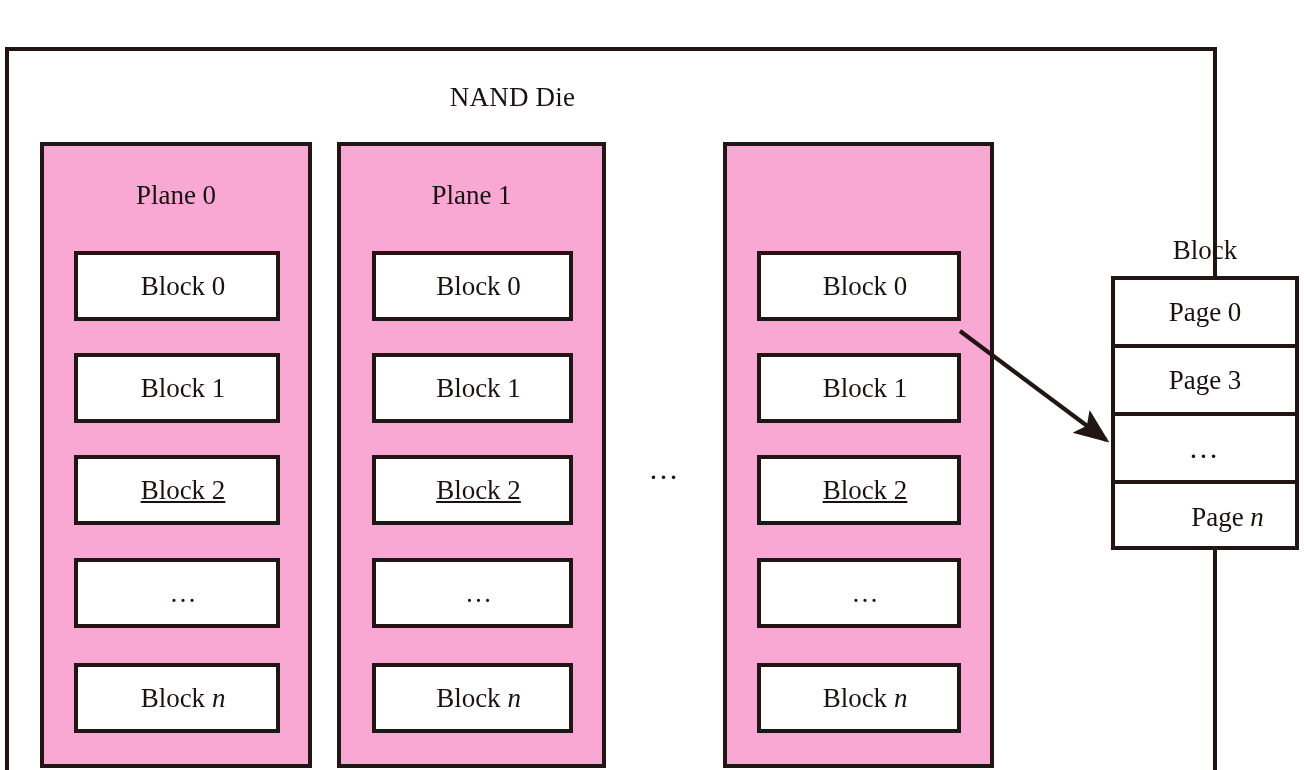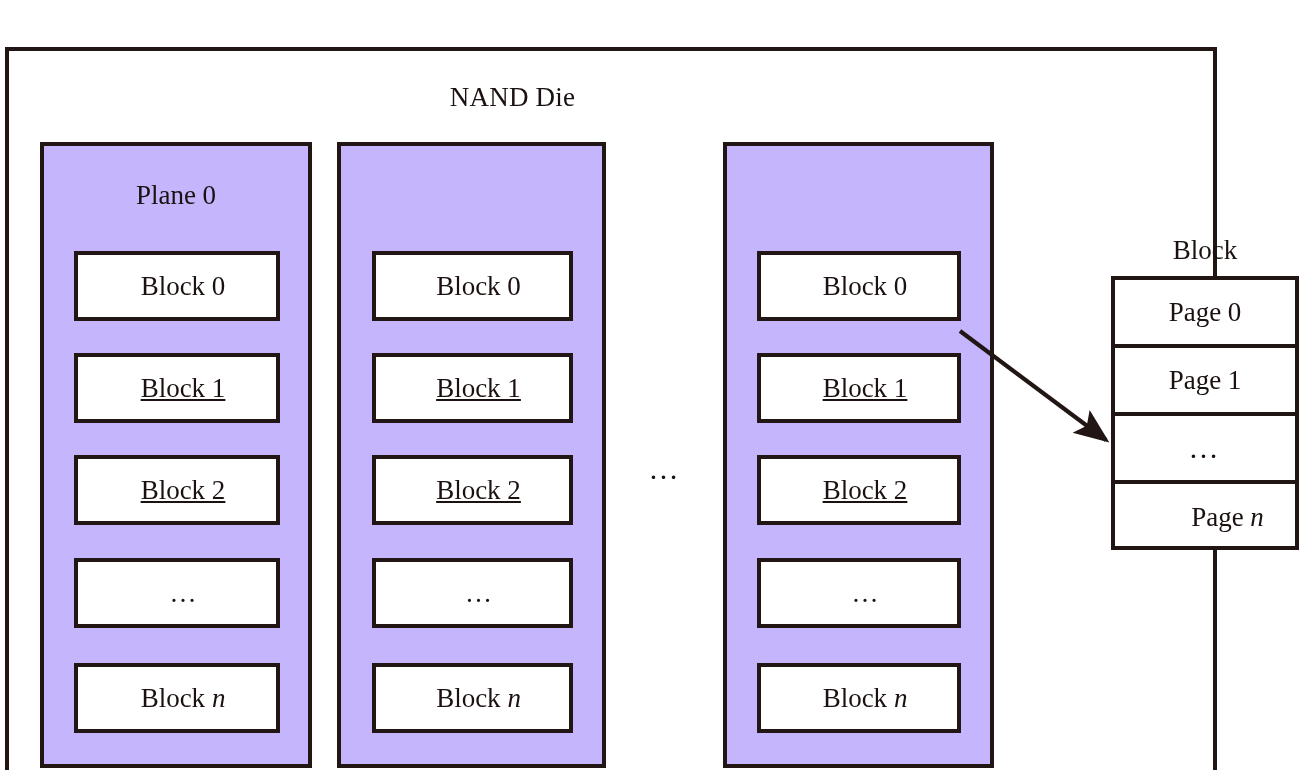--- a/index.html
+++ b/index.html
@@ -40,21 +40,21 @@
     letter-spacing: 0.2px;
   }
 
   
   .plane-box {
     position: absolute;
     top: 91px;
     height: 626px;
     border: 4px solid #211613;
     box-sizing: border-box;
-    background: #c4b5fd;
+    background: #f9a8d4;
   }
   .plane-0 { left: 31px;  width: 272px; }
   .plane-1 { left: 328px; width: 269px; }
   .plane-m { left: 714px; width: 271px; }
 
   .plane-title {
     position: absolute;
     left: 0;
     top: 33px;
     width: 100%;
@@ -77,21 +77,21 @@
     justify-content: center;
     font-size: 27px;
     line-height: 30px;
     padding-left: 12px;
   }
   .plane-0 .block-cell { left: 30px; right: 28px; }
   .plane-1 .block-cell { left: 31px; right: 29px; }
   .plane-m .block-cell { left: 30px; right: 29px; }
 
   .block-r0 { top: 105px; }
-  .block-r1 { top: 207px; text-decoration: underline; }
+  .block-r1 { top: 207px; }
   .block-r2 { top: 309px; text-decoration: underline; }
   .block-r3 { top: 412px; }
   .block-r4 { top: 517px; }
 
   
   .plane-gap-dots {
     position: absolute;
     left: 600px;
     top: 400px;
     width: 112px;
@@ -164,20 +164,21 @@
       <div class="block-cell block-r0">Block 0</div>
       <div class="block-cell block-r1">Block 1</div>
       <div class="block-cell block-r2">Block 2</div>
       <div class="block-cell block-r3">…</div>
       <div class="block-cell block-r4">
           <span>Block <span class="ital">n</span></span>
         </div>
     </div>
 
     <div class="plane-box plane-1">
+      <div class="plane-title">Plane 1</div>
       <div class="block-cell block-r0">Block 0</div>
       <div class="block-cell block-r1">Block 1</div>
       <div class="block-cell block-r2">Block 2</div>
       <div class="block-cell block-r3">…</div>
       <div class="block-cell block-r4">
           <span>Block <span class="ital">n</span></span>
         </div>
     </div>
 
     <div class="plane-gap-dots">…</div>
@@ -198,20 +199,20 @@
       <marker id="arrowhead" markerWidth="9" markerHeight="9" refX="7.4" refY="3.4" orient="auto" markerUnits="strokeWidth">
         <path d="M0,0 L8.4,3.4 L0,6.8 L1.7,3.4 Z" fill="#211613"></path>
       </marker>
     </defs>
     <line x1="20" y1="21" x2="166" y2="130" stroke="#211613" stroke-width="4.2" marker-end="url(#arrowhead)"></line>
   </svg>
 
   <div class="detail-title">Block</div>
   <div class="detail-box">
     <div class="page-row">Page 0</div>
-    <div class="page-row">Page 1</div>
+    <div class="page-row">Page 3</div>
     <div class="page-row dots">…</div>
     <div class="page-row">
         <span>Page <span class="ital">n</span></span>
       </div>
   </div>
 
 </div>
 
 </body></html>

